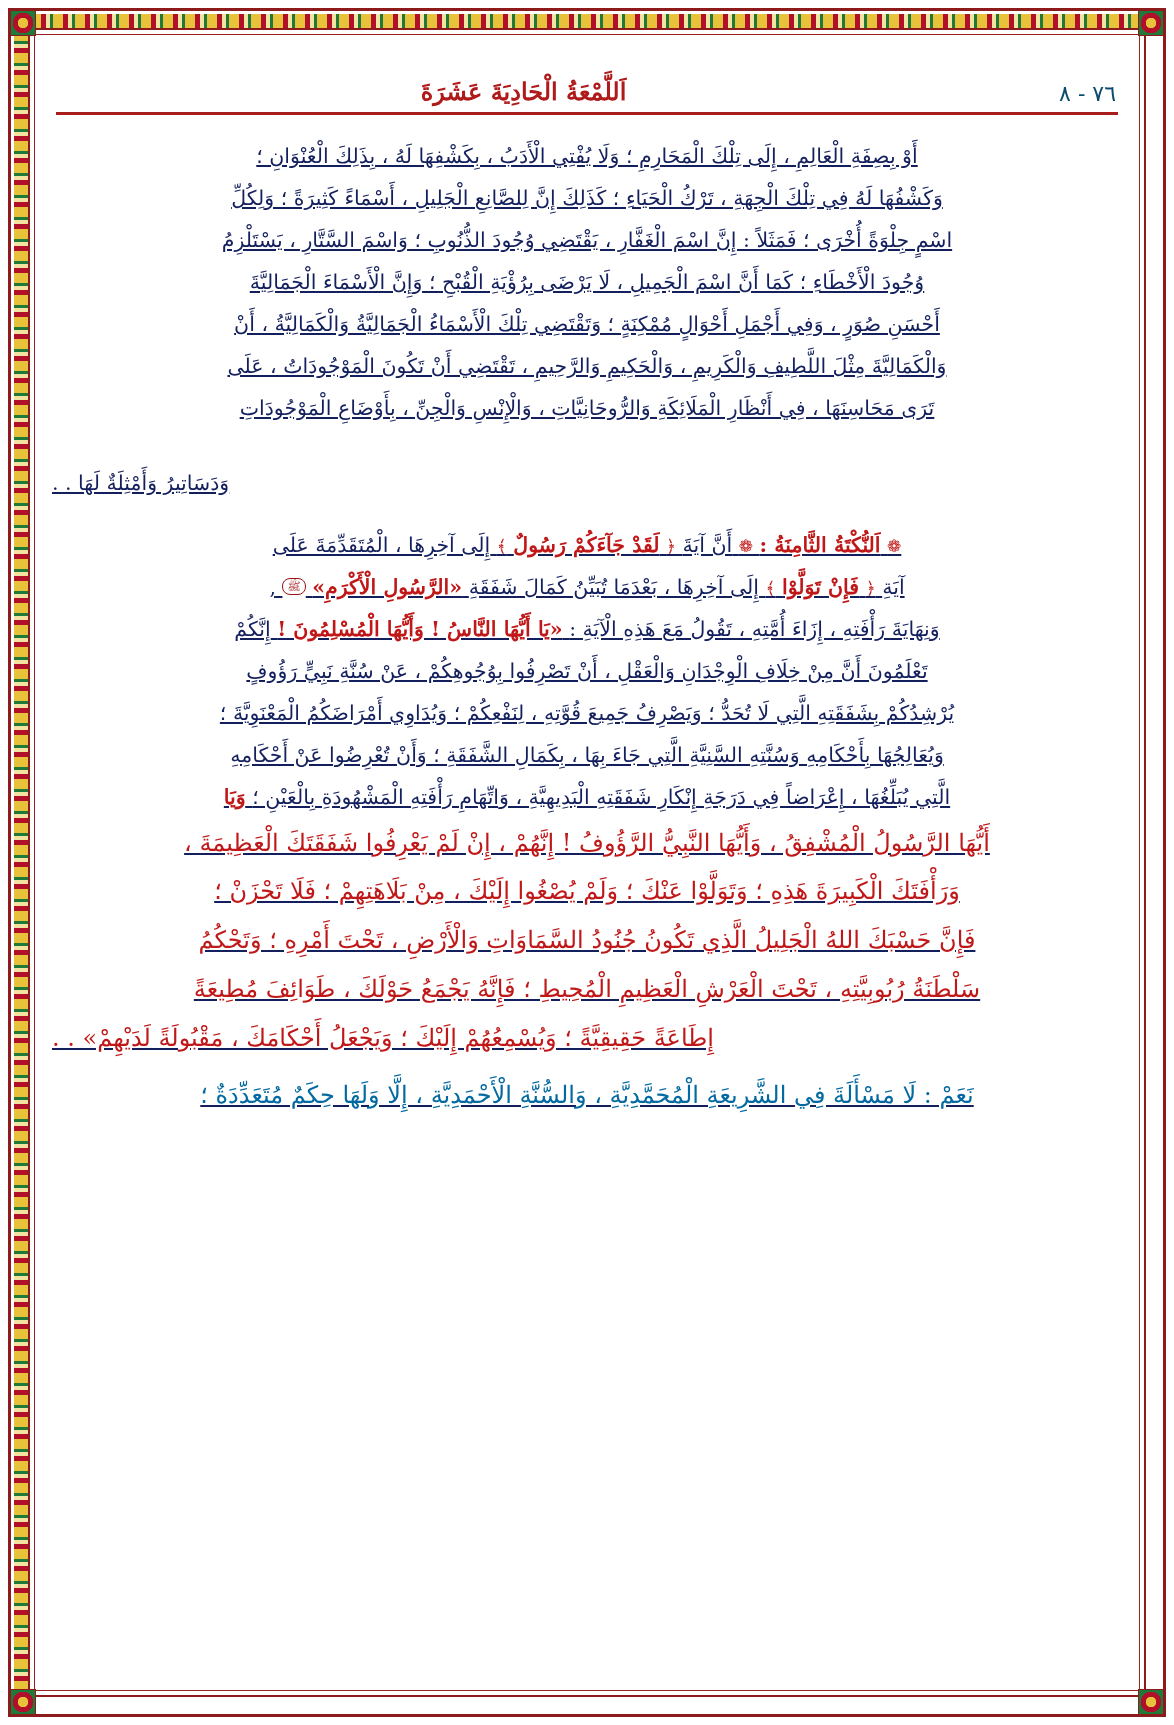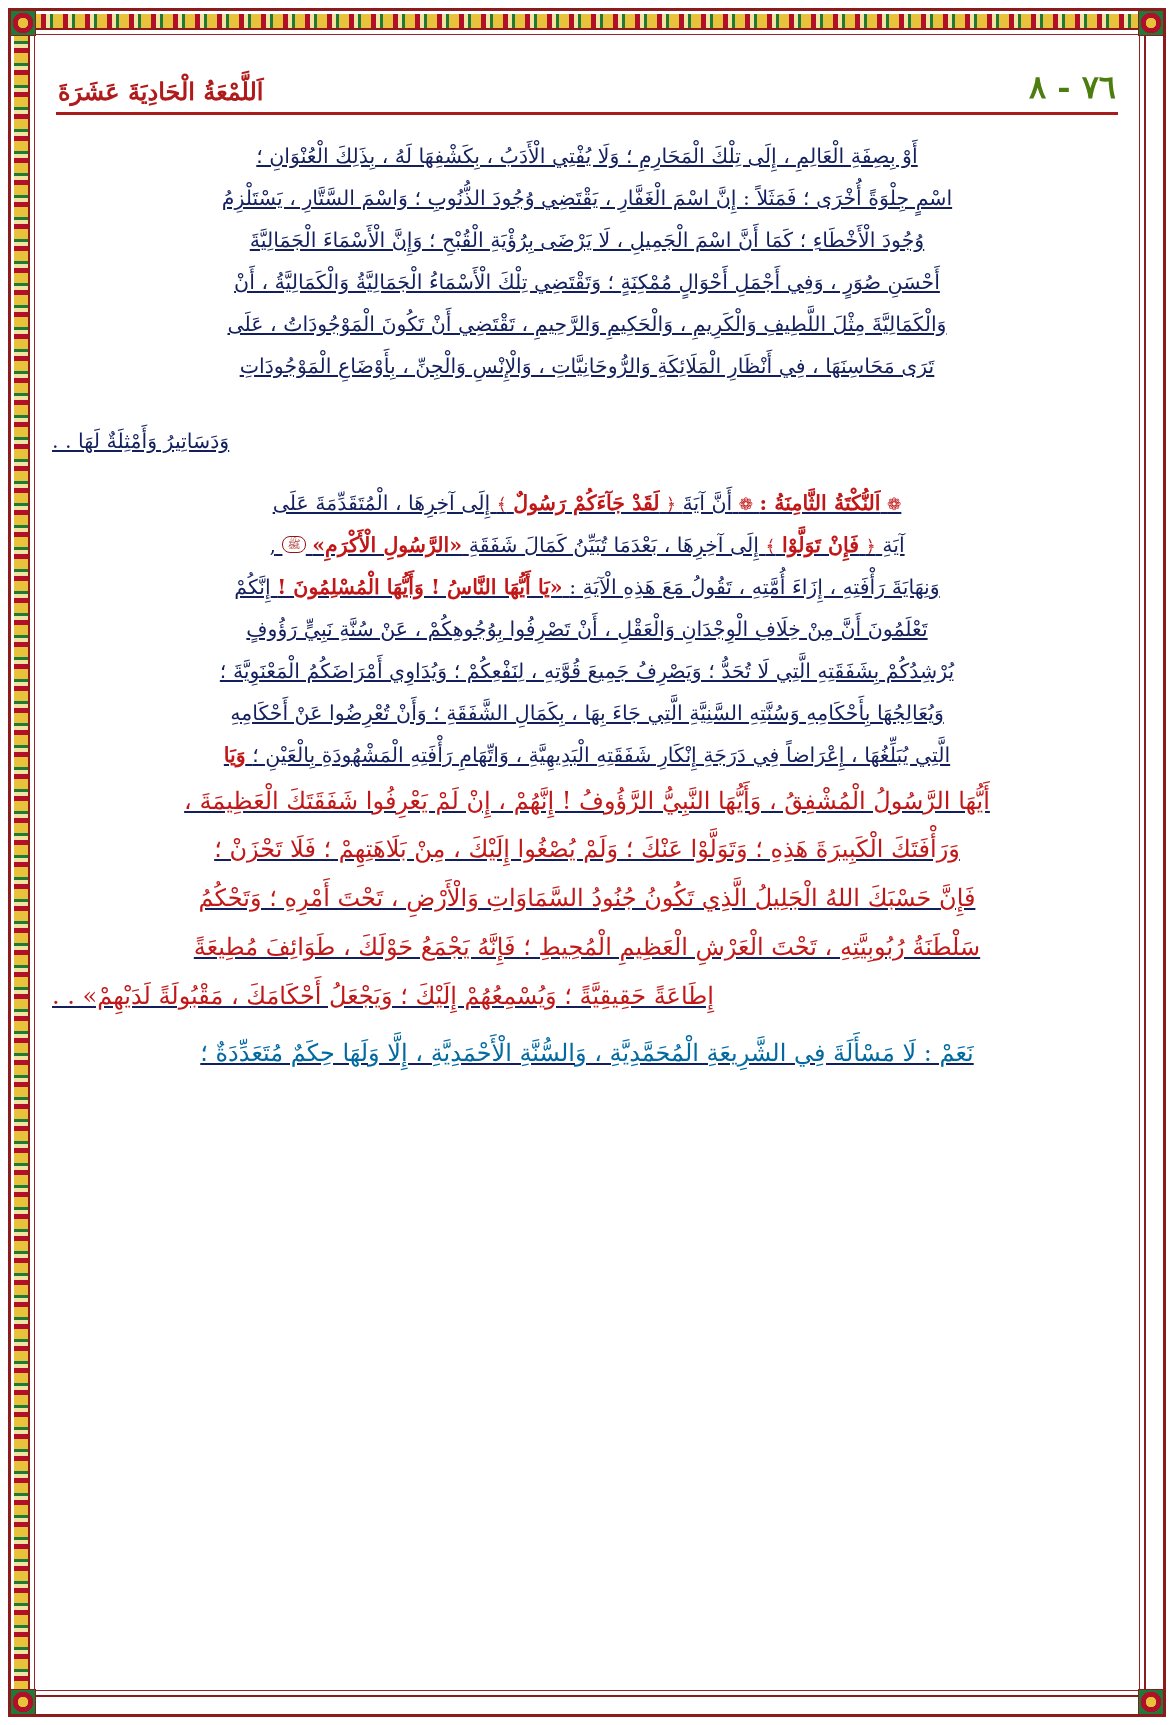--- a/index.html
+++ b/index.html
@@ -93,27 +93,27 @@
     justify-content: space-between;
     padding: 0 6px 0 6px;
     height: 44px;
   }
   .book-title {
     color: #b01a1a;
     font-size: 24px;
     font-weight: bold;
     letter-spacing: 0.5px;
     flex: 1;
-    text-align: left;
+    text-align: center;
     padding-right: 70px;
   }
   .page-number {
-    color: #4d7c0f;
-    font-size: 32px;
-    font-weight: bold;
+    color: #0c4a6e;
+    font-size: 22px;
+    font-weight: normal;
     direction: ltr;
     white-space: nowrap;
   }
   .header-rule {
     height: 3px;
     background: #a81c1c;
     margin: 6px 4px 22px 4px;
   }
 
   
@@ -185,20 +185,21 @@
     <div class="header-row">
       <div class="page-number">٧٦ - ٨</div>
       <div class="book-title">اَللَّمْعَةُ الْحَادِيَةَ عَشَرَةَ</div>
     </div>
     <div class="header-rule"></div>
 
     <div class="body-text">
 
       <div>
         <p>أَوْ بِصِفَةِ الْعَالِمِ ، إِلَى تِلْكَ الْمَحَارِمِ ؛ وَلَا يُفْتِي الْأَدَبُ ، بِكَشْفِهَا لَهُ ، بِذَلِكَ الْعُنْوَانِ ؛</p>
+        <p>وَكَشْفُهَا لَهُ فِي تِلْكَ الْجِهَةِ ، تَرْكُ الْحَيَاءِ ؛ كَذَلِكَ إِنَّ لِلصَّانِعِ الْجَلِيلِ ، أَسْمَاءً كَثِيرَةً ؛ وَلِكُلِّ</p>
         <p>اسْمٍ جِلْوَةً أُخْرَى ؛ فَمَثَلاً : إِنَّ اسْمَ الْغَفَّارِ ، يَقْتَضِي وُجُودَ الذُّنُوبِ ؛ وَاسْمَ السَّتَّارِ ، يَسْتَلْزِمُ</p>
         <p>وُجُودَ الْأَخْطَاءِ ؛ كَمَا أَنَّ اسْمَ الْجَمِيلِ ، لَا يَرْضَى بِرُؤْيَةِ الْقُبْحِ ؛ وَإِنَّ الْأَسْمَاءَ الْجَمَالِيَّةَ</p>
         <p>أَحْسَنِ صُوَرٍ ، وَفِي أَجْمَلِ أَحْوَالٍ مُمْكِنَةٍ ؛ وَتَقْتَضِي تِلْكَ الْأَسْمَاءُ الْجَمَالِيَّةُ وَالْكَمَالِيَّةُ ، أَنْ</p>
         <p>وَالْكَمَالِيَّةَ مِثْلَ اللَّطِيفِ وَالْكَرِيمِ ، وَالْحَكِيمِ وَالرَّحِيمِ ، تَقْتَضِي أَنْ تَكُونَ الْمَوْجُودَاتُ ، عَلَى</p>
         <p>تَرَى مَحَاسِنَهَا ، فِي أَنْظَارِ الْمَلَائِكَةِ وَالرُّوحَانِيَّاتِ ، وَالْإِنْسِ وَالْجِنِّ ، بِأَوْضَاعِ الْمَوْجُودَاتِ</p>
         <p class="tail-right" style="text-align:left;margin-top:35px;">وَدَسَاتِيرُ وَأَمْثِلَةٌ لَهَا . .</p>
       </div>
 
       <div class="spacer"></div>
 

